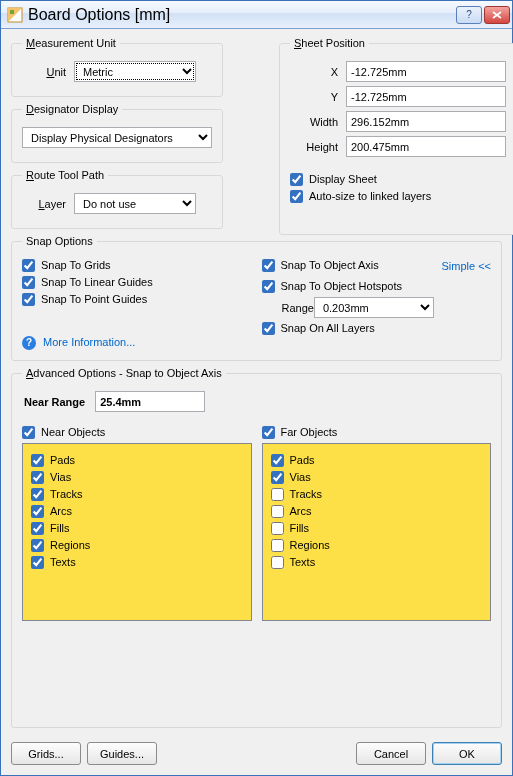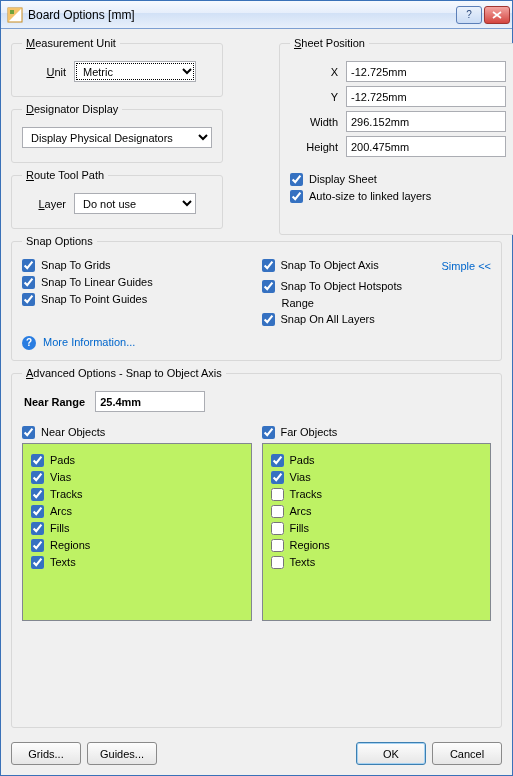--- a/index.html
+++ b/index.html
@@ -20,21 +20,21 @@
     display: flex; flex-direction: column;
   }
   .titlebar {
     height: 28px;
     background: linear-gradient(to bottom,#f6f9fe 0%,#e6eefb 45%,#d2e1f6 46%,#e8f0fb 100%);
     border-bottom: 1px solid #7d9fd1;
     display: flex; align-items: center;
     padding: 0 2px 0 6px;
   }
   .titlebar .icon { width:16px; height:16px; margin-right:5px; }
-  .titlebar .title { flex:1; font-size:12px; color:#000; }
+  .titlebar .title { flex:1; font-size:16px; color:#000; }
   .winbtn {
     width: 26px; height: 18px; margin-left:2px;
     border: 1px solid #5b7fb8; border-radius:3px;
     background: linear-gradient(to bottom,#eaf1fb,#cadcf5);
     display:flex; align-items:center; justify-content:center;
     font-size:10px; color:#2c4a7d;
   }
   .winbtn.close { background: linear-gradient(to bottom,#f3a5a1,#d44540); border-color:#a03430; color:#fff; font-weight:bold; }
   .client {
     flex:1; background:#f0f0f0;
@@ -82,21 +82,21 @@
   .linklike { color:#0066cc; cursor:pointer; }
   .info-icon {
     display:inline-block; width:14px; height:14px; border-radius:50%;
     background:#2a7de1; color:#fff; text-align:center; line-height:14px;
     font-weight:bold; font-size:10px; margin-right:4px;
   }
   .adv-cols { display:flex; gap: 10px; }
   .adv-col { flex:1; }
   .listbox {
     border: 1px solid #828790;
-    background:#bef264;
+    background:#fde047;
     height: 178px;
     padding: 6px 8px;
     overflow:auto;
   }
   .footer {
     display:flex; align-items:center;
     padding-top: 8px;
     gap: 6px;
   }
   .btn {
@@ -231,20 +231,23 @@
                 <span>Snap To Object Axis</span>
             </label>
             <span class="simple linklike">Simple &lt;&lt;</span>
           </div>
           <label class="chk">
             <input type="checkbox" checked="" style="">
               <span>Snap To Object Hotspots</span>
           </label>
           <div class="range-row">
             <span>Range</span>
+            <select style="width:120px">
+              <option>0.203mm</option>
+            </select>
           </div>
           <label class="chk">
             <input type="checkbox" checked="" style="">
               <span>Snap On All Layers</span>
           </label>
         </div>
       </div>
     </fieldset>
 
     <fieldset class="group" style="flex:1">
@@ -328,18 +331,18 @@
               </label>
           </div>
         </div>
       </div>
     </fieldset>
 
     <div class="footer">
       <button class="btn">Grids...</button>
       <button class="btn">Guides...</button>
       <span class="spacer"></span>
+      <button class="btn">Cancel</button>
       <button class="btn default">OK</button>
-      <button class="btn">Cancel</button>
     </div>
 
   </div>
 </div>
 
 </body></html>

